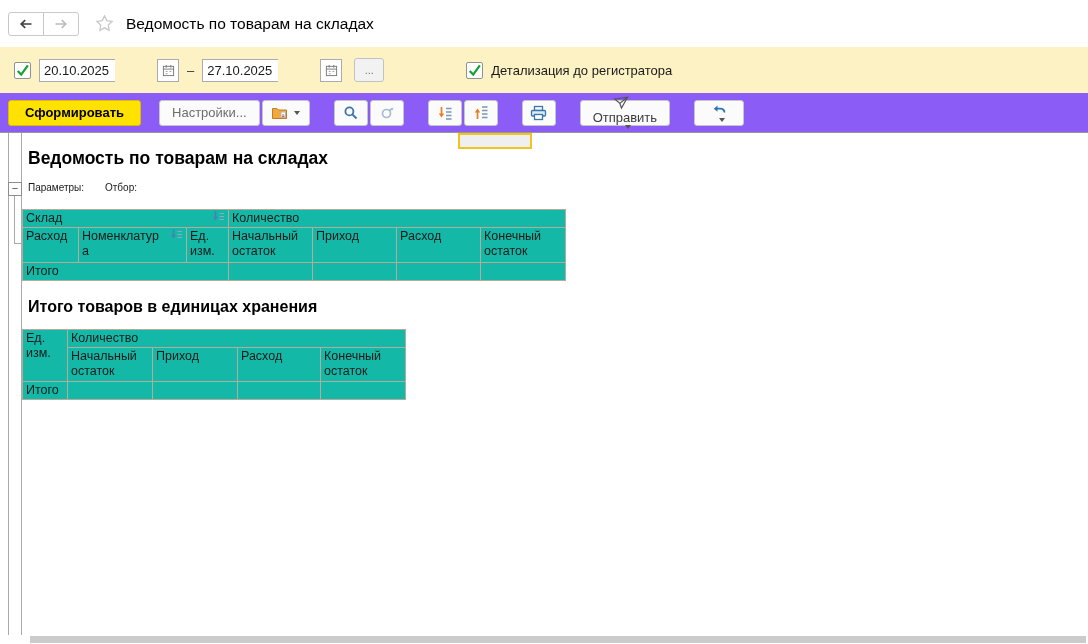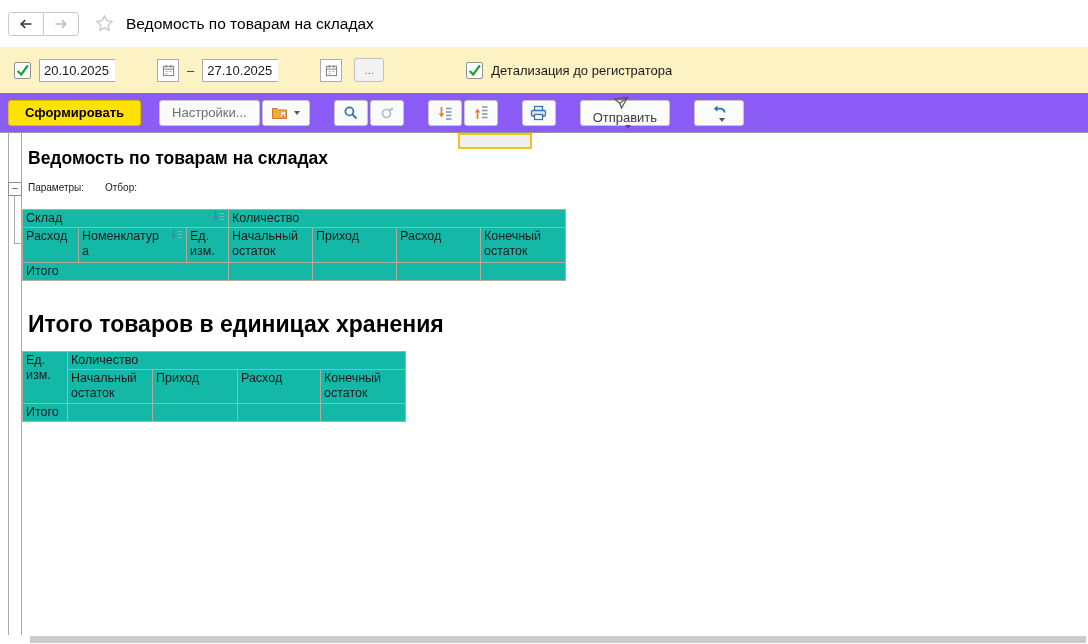--- a/index.html
+++ b/index.html
@@ -67,21 +67,21 @@
 
   table { border-collapse:collapse; table-layout:fixed; font-size:12.5px; }
   .t1 { margin-left:-6px; margin-top:13px; width:543px; }
   .t2 { margin-left:-6px; margin-top:13px; width:383px; }
   td, th { border:1px solid #b3ab9b; font-weight:400; text-align:left; vertical-align:top;
            padding:1px 3px; line-height:15px; overflow:hidden; }
   .hdr { background:#14b8a6; }
   .wht { background:#fff; }
   .cell-flex { display:flex; justify-content:space-between; align-items:flex-start; }
   .wrap-any { overflow-wrap:anywhere; word-break:break-word; }
-  .sec2-title { margin-top:30px; font-size:23px; font-weight:700; color:#000; }
+  .sec2-title { margin-top:17px; font-size:16px; font-weight:700; color:#000; }
 
   .hscroll-thumb { position:absolute; left:30px; right:2px; bottom:1px; height:7px; background:#cbcbcb; }
 
   svg { display:block; }
 </style>
 </head>
 <body>
 
 <div class="app">
 

